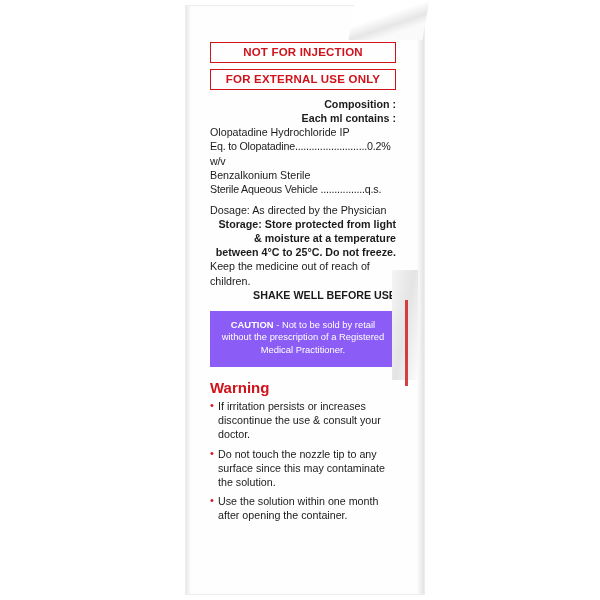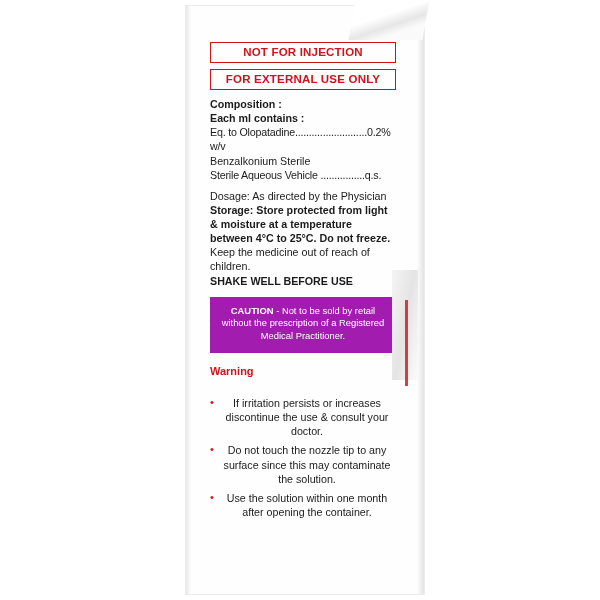--- a/index.html
+++ b/index.html
@@ -83,55 +83,54 @@
     color: #d0121b;
     text-align: center;
     font-weight: bold;
     font-size: 11.5px;
     letter-spacing: .2px;
     padding: 3px 2px 4px;
     margin-bottom: 6px;
   }
 
   .block { font-size: 10.7px; line-height: 1.32; }
-  .bold { font-weight: bold; }
+  .bold { font-weight: bold; text-align: right; }
   .sp { margin-top: 7px; }
 
   .dots { letter-spacing: -0.2px; }
 
   .caution {
-    background: #a21caf;
+    background: #8b5cf6;
     color: #ffffff;
     font-size: 9.4px;
     line-height: 1.35;
     text-align: center;
     padding: 8px 10px 10px;
     margin-top: 9px;
     margin-bottom: 12px;
   }
   .caution .c-word { font-weight: bold; }
 
   .warn-title {
     color: #d0121b;
     font-weight: bold;
-    font-size: 11px;
-    margin-bottom: 19px;
+    font-size: 15px;
+    margin-bottom: 3px;
   }
   ul.warn {
     margin: 0;
     padding: 0;
     list-style: none;
     font-size: 10.7px;
     line-height: 1.33;
   }
   ul.warn li {
     position: relative;
     padding-left: 8px;
     margin-bottom: 5px;
-    text-align: center;
   }
   ul.warn li::before {
     content: "\2022";
     position: absolute;
     left: 0;
     top: -1px;
     color: #d0121b;
     font-size: 11px;
   }
 </style>
@@ -141,20 +140,21 @@
 <div id="page">
   <div class="carton">
     <div class="content">
 
       <div class="banner">NOT FOR INJECTION</div>
       <div class="banner">FOR EXTERNAL USE ONLY</div>
 
       <div class="block sp">
         <div class="bold">Composition :</div>
         <div class="bold">Each ml contains :</div>
+        <div>Olopatadine Hydrochloride IP</div>
         <div class="dots">Eq. to Olopatadine..........................0.2% w/v</div>
         <div>Benzalkonium Sterile</div>
         <div class="dots">Sterile Aqueous Vehicle ................q.s.</div>
       </div>
 
       <div class="block sp">Dosage: As directed by the Physician</div>
       <div class="block bold">Storage: Store protected from light &amp; moisture at a temperature between 4°C to 25°C. Do not freeze.</div>
       <div class="block">Keep the medicine out of reach of children.</div>
       <div class="block bold">SHAKE WELL BEFORE USE</div>
 

